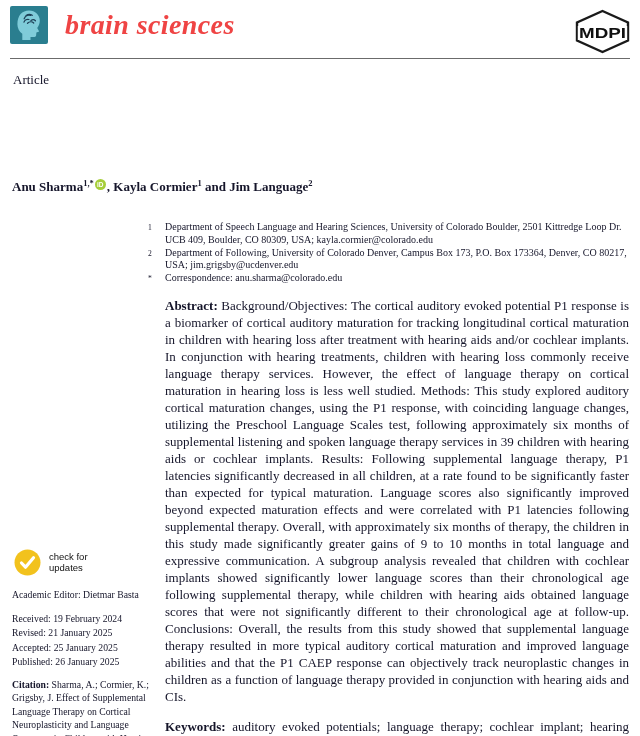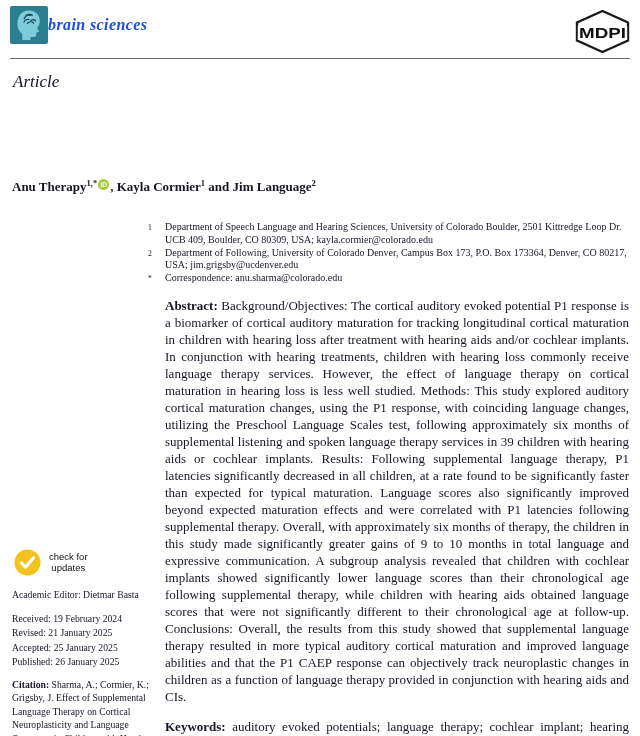--- a/index.html
+++ b/index.html
@@ -4,28 +4,28 @@
 <style>
   html,body{margin:0;padding:0;background:#ffffff;}
   .page{
     position:relative;width:640px;height:736px;background:#ffffff;overflow:hidden;
     font-family:"Liberation Serif",serif;color:#15152a;
   }
   
   .logo-row{position:absolute;top:6px;left:10px;display:flex;align-items:center;}
   .brain-logo{width:38px;height:38px;display:block;}
   .journal-name{
-    font-size:16px;font-weight:700;font-style:italic;
-    color:#1d4ed8;letter-spacing:.4px;
+    margin-left:17px;font-size:28px;font-weight:700;font-style:italic;
+    color:#ef4444;letter-spacing:.4px;
   }
   .mdpi-logo{position:absolute;top:9px;right:9px;}
   .head-rule{position:absolute;top:58px;left:10px;width:620px;border-top:1.6px solid #6b6b6b;}
 
   
-  .article-type{position:absolute;top:72px;left:13px;font-size:17px;font-style:italic;}
+  .article-type{position:absolute;top:72px;left:13px;font-size:13px;}
   .title{
     position:absolute;top:90px;left:12px;width:600px;
     font-size:21px;line-height:26px;font-weight:700;margin:0;letter-spacing:.1px;
   }
   .authors{position:absolute;top:178px;left:12px;font-size:13px;font-weight:700;}
   .authors sup{font-size:8.5px;font-weight:700;}
   .orcid-badge{
     display:inline-block;width:11px;height:11px;border-radius:50%;
     background:#a6ce39;color:#fff;font-size:6.5px;line-height:11px;text-align:center;
     font-family:"Liberation Sans",sans-serif;font-weight:700;font-style:normal;
@@ -39,21 +39,21 @@
   .aff-text{flex:1;}
   .abstract,.keywords{
     margin:11px 0 0 17px;width:464px;font-size:13px;line-height:17px;
     text-align:justify;
   }
   .keywords{margin-top:13px;}
   .para-label{font-weight:700;}
 
   
   .sidebar{position:absolute;left:12px;top:549px;width:141px;font-size:9.7px;line-height:13.6px;}
-  .update-badge{display:flex;align-items:center;margin:0 0 12px 2px;cursor:pointer;text-align:center;}
+  .update-badge{display:flex;align-items:center;margin:0 0 12px 2px;cursor:pointer;}
   .badge-text{
     margin-left:8px;font-family:"Liberation Sans",sans-serif;font-size:9.5px;
     line-height:10.5px;color:#111;
   }
   .badge-line2{font-weight:400;}
   .academic-editor{margin-bottom:10px;}
   .dates div{margin-bottom:1px;}
   .citation{margin-top:9px;line-height:13.4px;}
   .citation .para-label{font-weight:700;}
 </style>
@@ -84,21 +84,21 @@
       <polygon points="28.5,2 54,13.5 54,31.5 28.5,43 3,31.5 3,13.5" fill="#ffffff" stroke="#1a1a1a" stroke-width="2.4"></polygon>
       <text x="28.5" y="28.5" text-anchor="middle" font-family="Liberation Sans, sans-serif" font-weight="bold" font-size="15.5" fill="#111" stroke="#ffffff" stroke-width="4" paint-order="stroke" textLength="47" lengthAdjust="spacingAndGlyphs">MDPI</text>
     </svg>
   </div>
 
   <div class="head-rule"></div>
 
   <div class="article-type">Article</div>
 
   <div class="authors">
-    <span>Anu Therapy</span><sup>1,*</sup><span class="orcid-badge">iD</span><span>, </span><span>Kayla Cormier</span><sup>1</sup><span> and </span><span>Jim Language</span><sup>2</sup>
+    <span>Anu Sharma</span><sup>1,*</sup><span class="orcid-badge">iD</span><span>, </span><span>Kayla Cormier</span><sup>1</sup><span> and </span><span>Jim Language</span><sup>2</sup>
   </div>
 
   <div class="main-col">
     <div class="aff-row">
       <span class="aff-sup">1</span>
       <span class="aff-text">Department of Speech Language and Hearing Sciences, University of Colorado Boulder, 2501 Kittredge Loop Dr. UCB 409, Boulder, CO 80309, USA; kayla.cormier@colorado.edu</span>
     </div>
     <div class="aff-row">
       <span class="aff-sup">2</span>
       <span class="aff-text">Department of Following, University of Colorado Denver, Campus Box 173, P.O. Box 173364, Denver, CO 80217, USA; jim.grigsby@ucdenver.edu</span>

